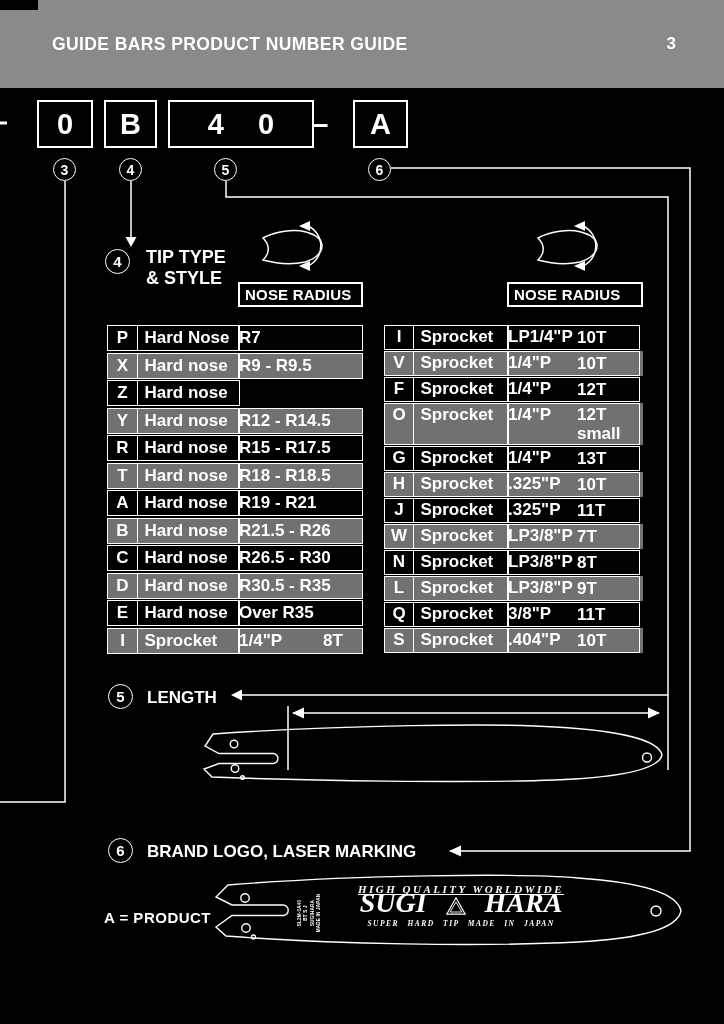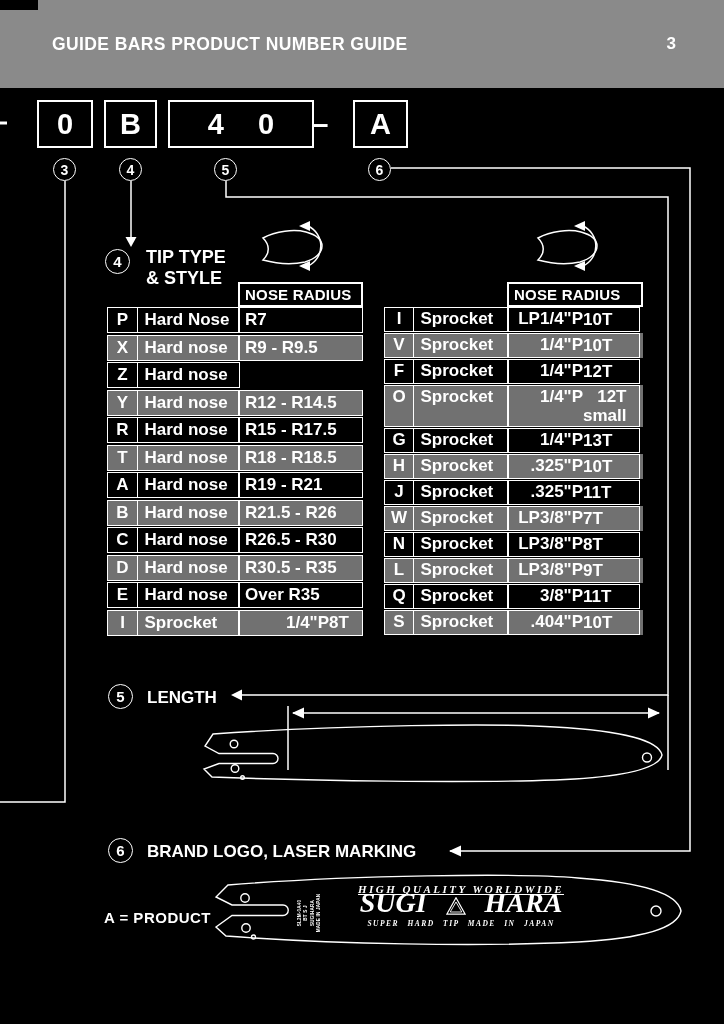--- a/index.html
+++ b/index.html
@@ -30,36 +30,36 @@
              box-sizing:border-box;display:flex;align-items:center;justify-content:center;
              font-weight:700;font-size:15px;background:#000;}
   #sc4{left:105px;top:249px} #sc5{left:108px;top:684px} #sc6{left:108px;top:838px}
   .sec4-title{position:absolute;left:146px;top:247px;font-weight:700;font-size:18px;line-height:21px;white-space:pre-line;}
   .sec5-label{position:absolute;left:147px;top:688px;font-weight:700;font-size:17px;}
   .sec6-label{position:absolute;left:147px;top:842px;font-weight:700;font-size:17px;}
   
   .tbl{position:absolute;top:282px;}
   #tbl-left{left:107px} #tbl-right{left:384px}
   .tbl-hdr{height:25px;border:2px solid #fff;box-sizing:border-box;font-weight:700;font-size:15px;
-           line-height:21px;padding-left:5px;margin-bottom:0;letter-spacing:.2px;}
+           line-height:21px;padding-left:5px;margin-bottom:18px;letter-spacing:.2px;}
   #tbl-left .tbl-hdr{margin-left:131px;width:125px;}
   #tbl-right .tbl-hdr{margin-left:123px;width:136px;}
   .trow{display:flex;margin-bottom:1.5px;}
   #tbl-left .trow{height:26px;}
   #tbl-right .trow{height:24.5px;}
   #tbl-right .trow.tall{height:41.5px;}
   .trow.gray{background:#717171;}
   .trow.dark{background:#000;}
   .cell{border:1.5px solid #fff;box-sizing:border-box;font-weight:700;font-size:17px;
         display:flex;align-items:center;}
   .cell + .cell{margin-left:-1.5px;}
   .tall .cell{align-items:flex-start;padding-top:1px;}
   .c-code{width:31px;justify-content:center;}
   .c-type{width:103px;padding-left:7px;}
-  .c-spec{width:125px;padding-left:6px;text-align:right;}
+  .c-spec{width:125px;}
   #tbl-right .c-code{width:30px}
   #tbl-right .c-type{width:96px}
   #tbl-right .c-spec{width:133px}
   .pitch{display:inline-block;width:84px;}
   #tbl-right .pitch{width:69px;}
   .teeth{line-height:19px;}
   
   svg.overlay{position:absolute;left:0;top:0;pointer-events:none;}
   
   .brand-note{position:absolute;left:104px;top:909px;font-weight:700;font-size:15px;letter-spacing:.5px;}

